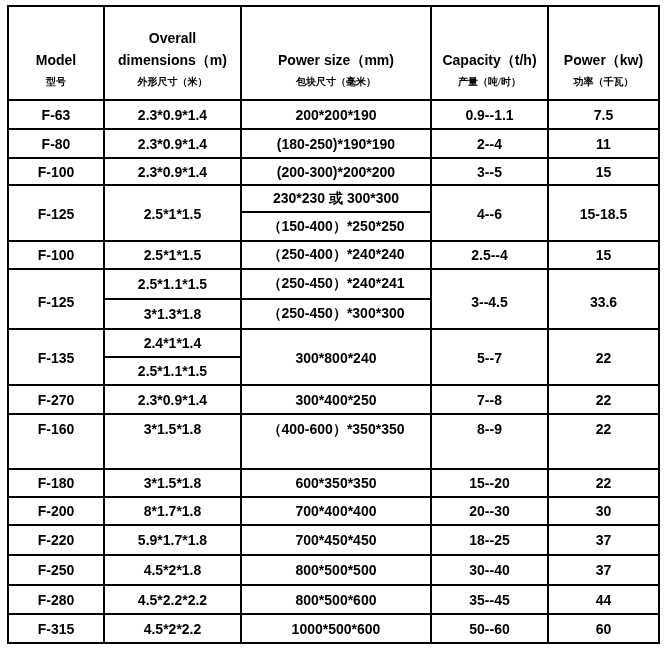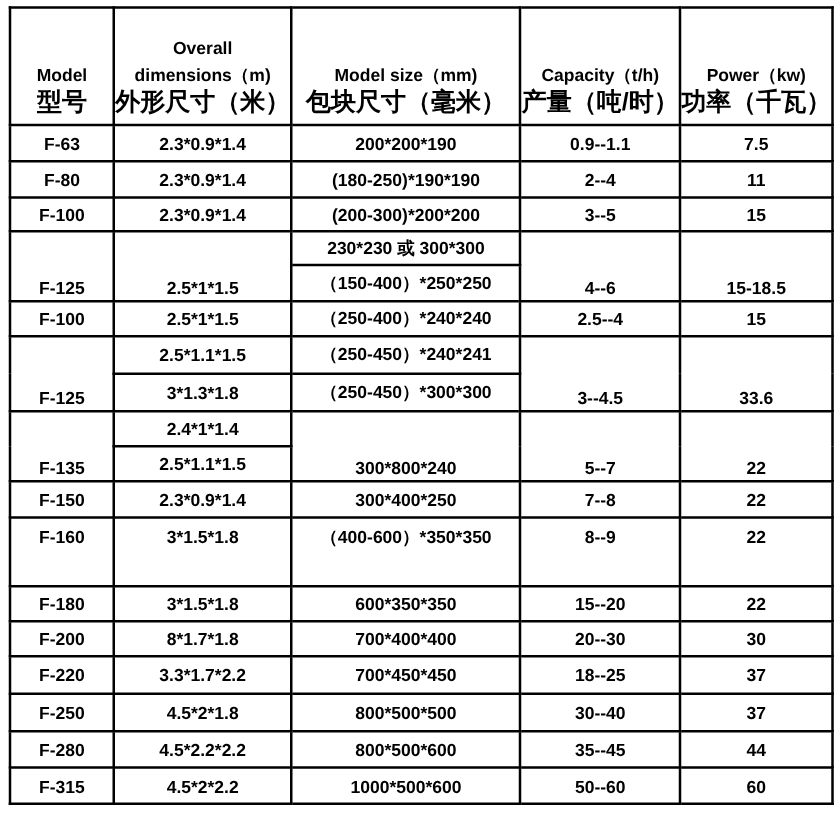--- a/index.html
+++ b/index.html
@@ -24,23 +24,23 @@
     overflow: hidden;
     white-space: nowrap;
   }
   .spec th {
     vertical-align: bottom;
     padding-bottom: 6px;
     line-height: 22px;
     font-weight: bold;
     margin-left: 14px;
   }
-  .spec th .zh { font-size: 20px; }
+  .spec th .zh { font-size: 10px; font-family: Liberation Serif, serif; }
   
-  .spec td.va-b { vertical-align: bottom; padding-bottom: 2px; }
+  .spec td.va-b { vertical-align: bottom; padding-bottom: 18px; }
   
   tr.tall td { vertical-align: top; padding-top: 6px; border-radius: 25px; }
 
   tr.h-hdr  { height: 94px; }
   tr.h-29   { height: 29px; }
   tr.h-28   { height: 28px; }
   tr.h-27   { height: 27px; }
   tr.h-30   { height: 30px; }
   tr.h-tall { height: 55px; }
 </style>
@@ -61,21 +61,21 @@
     <th>
       <div>Model</div>
       <div class="zh">型号</div>
     </th>
     <th>
       <div>Overall</div>
       <div>dimensions（m)</div>
       <div class="zh">外形尺寸（米）</div>
     </th>
     <th>
-      <div>Model size（mm)</div>
+      <div>Power size（mm)</div>
       <div class="zh">包块尺寸（毫米）</div>
     </th>
     <th>
       <div>Capacity（t/h)</div>
       <div class="zh">产量（吨/时）</div>
     </th>
     <th>
       <div>Power（kw)</div>
       <div class="zh">功率（千瓦）</div>
     </th>
@@ -141,21 +141,21 @@
     <td>2.4*1*1.4</td>
     <td rowspan="2" class="va-b">300*800*240</td>
     <td rowspan="2" class="va-b">5--7</td>
     <td rowspan="2" class="va-b">22</td>
   </tr>
   <tr class="h-28">
     <td>2.5*1.1*1.5</td>
   </tr>
 
   <tr class="h-29">
-    <td>F-150</td>
+    <td>F-270</td>
     <td>2.3*0.9*1.4</td>
     <td>300*400*250</td>
     <td>7--8</td>
     <td>22</td>
   </tr>
 
   <tr class="h-tall tall">
     <td>F-160</td>
     <td>3*1.5*1.8</td>
     <td>（400-600）*350*350</td>
@@ -174,21 +174,21 @@
   <tr class="h-28">
     <td>F-200</td>
     <td>8*1.7*1.8</td>
     <td>700*400*400</td>
     <td>20--30</td>
     <td>30</td>
   </tr>
 
   <tr class="h-30">
     <td>F-220</td>
-    <td>3.3*1.7*2.2</td>
+    <td>5.9*1.7*1.8</td>
     <td>700*450*450</td>
     <td>18--25</td>
     <td>37</td>
   </tr>
 
   <tr class="h-30">
     <td>F-250</td>
     <td>4.5*2*1.8</td>
     <td>800*500*500</td>
     <td>30--40</td>

